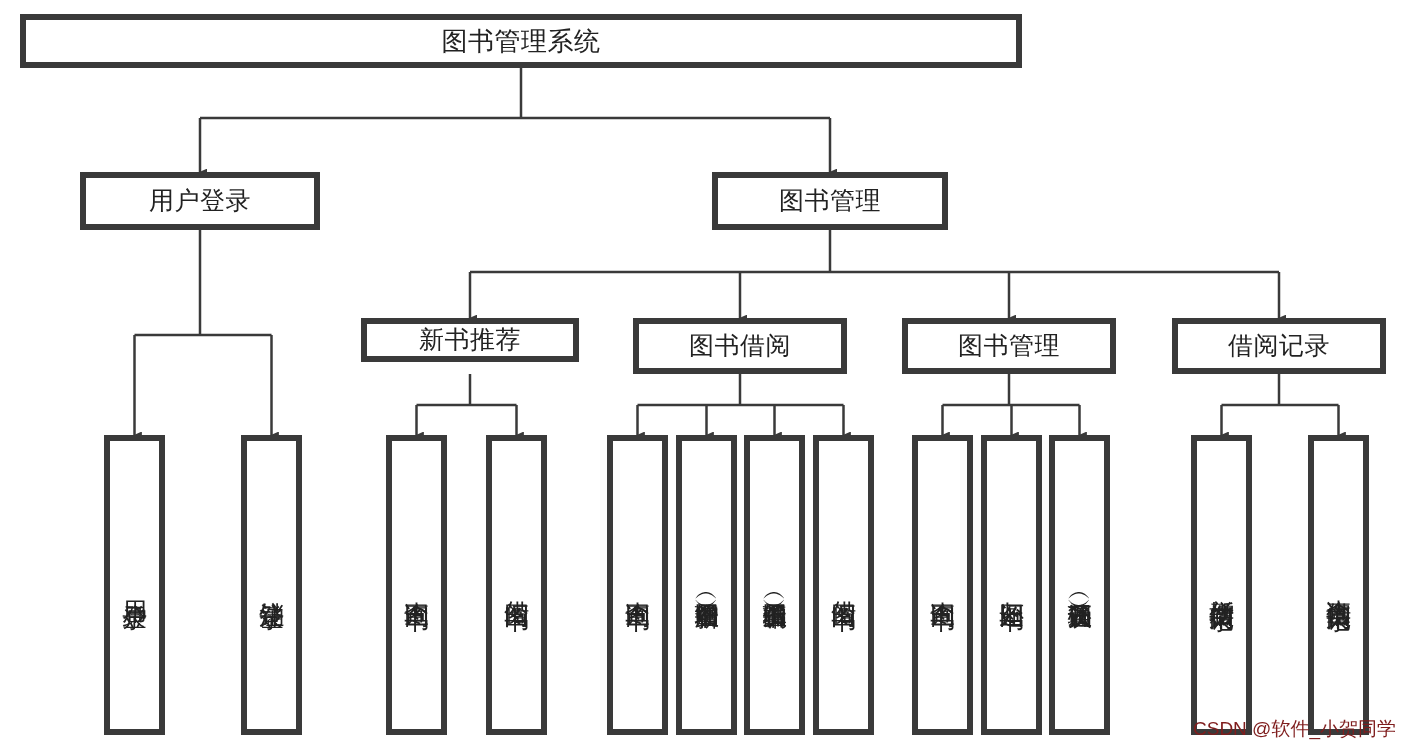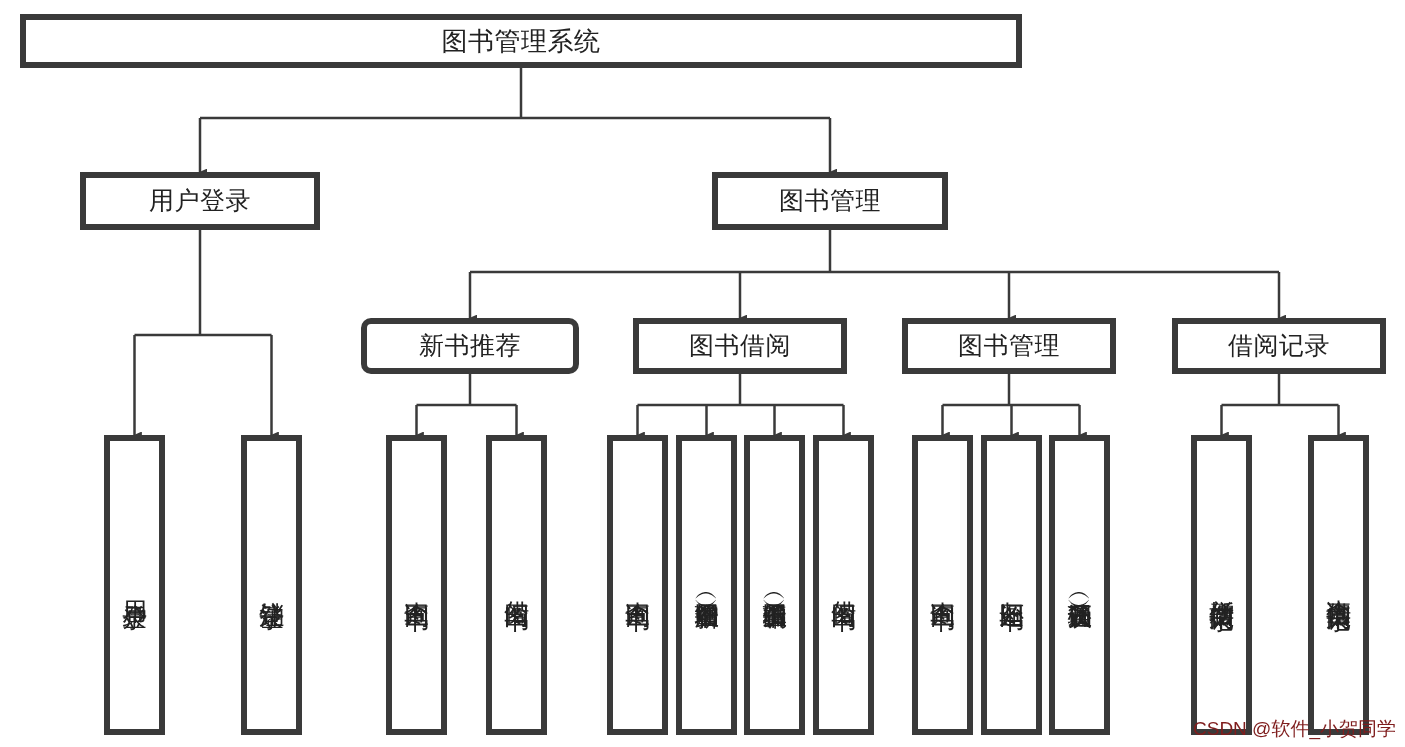--- a/index.html
+++ b/index.html
@@ -116,21 +116,21 @@
   <div id="node-layer">
       <div class="node-box horiz root" style="left: 20px; top: 14px; width: 1002px; height: 54px; border-color: rgb(58, 58, 58);">
         <span class="node-label" style="color: rgb(34, 34, 34);">图书管理系统</span>
       </div>
       <div class="node-box horiz" style="left: 80px; top: 172px; width: 240px; height: 58px; border-color: rgb(58, 58, 58);">
         <span class="node-label" style="color: rgb(34, 34, 34);">用户登录</span>
       </div>
       <div class="node-box horiz" style="left: 712px; top: 172px; width: 236px; height: 58px; border-color: rgb(58, 58, 58);">
         <span class="node-label" style="color: rgb(34, 34, 34);">图书管理</span>
       </div>
-      <div class="node-box horiz" style="left: 361px; top: 318px; width: 218px; height: 56px; border-color: rgb(58, 58, 58); border-radius: 10px;">
+      <div class="node-box horiz" style="left: 361px; top: 318px; width: 218px; height: 44px; border-color: rgb(58, 58, 58);">
         <span class="node-label" style="color: rgb(34, 34, 34);">新书推荐</span>
       </div>
       <div class="node-box horiz" style="left: 633px; top: 318px; width: 214px; height: 56px; border-color: rgb(58, 58, 58);">
         <span class="node-label" style="color: rgb(34, 34, 34);">图书借阅</span>
       </div>
       <div class="node-box horiz" style="left: 902px; top: 318px; width: 214px; height: 56px; border-color: rgb(58, 58, 58);">
         <span class="node-label" style="color: rgb(34, 34, 34);">图书管理</span>
       </div>
       <div class="node-box horiz" style="left: 1172px; top: 318px; width: 214px; height: 56px; border-color: rgb(58, 58, 58);">
         <span class="node-label" style="color: rgb(34, 34, 34);">借阅记录</span>

